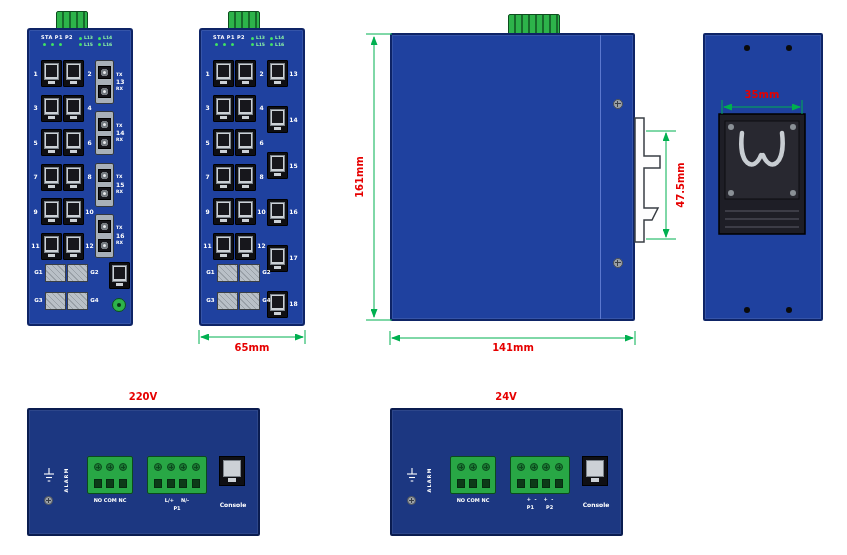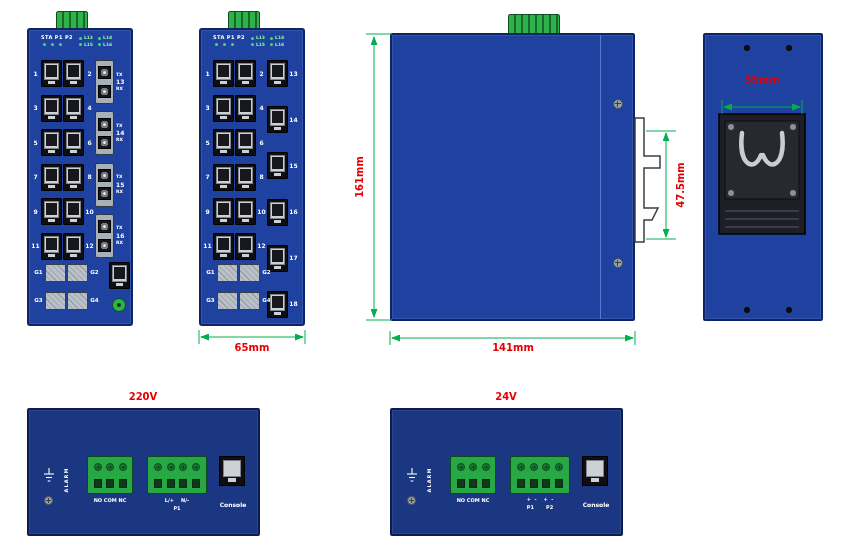--- a/index.html
+++ b/index.html
@@ -487,21 +487,21 @@
       <line x1="724" y1="107" x2="800" y2="107" marker-start="url(#ars)" marker-end="url(#ar)"></line>
       <line x1="722" y1="100" x2="722" y2="114"></line>
       <line x1="802" y1="100" x2="802" y2="114"></line>
     </g>
   </svg>
 
   <div class="hlabel" style="left:252px;top:348px">65mm</div>
   <div class="vlabel" style="left:360px;top:177px">161mm</div>
   <div class="hlabel" style="left:513px;top:348px">141mm</div>
   <div class="vlabel" style="left:681px;top:185px">47.5mm</div>
-  <div class="hlabel" style="left:762px;top:80px">35mm</div>
+  <div class="hlabel" style="left:762px;top:95px">35mm</div>
 
   <div class="hlabel" style="left:143px;top:397px">220V</div>
   <div class="bpanel" style="left:27px;top:408px;width:233px;height:128px">
     <svg class="abs" style="left:14px;top:58px" width="12" height="15" viewBox="0 0 12 15">
       <g stroke="#fff" stroke-width="1.1" fill="none">
         <line x1="6" y1="0" x2="6" y2="6"></line>
           <line x1="1" y1="6" x2="11" y2="6"></line>
         <line x1="3" y1="9.5" x2="9" y2="9.5"></line>
           <line x1="4.7" y1="13" x2="7.3" y2="13"></line>
       </g>

